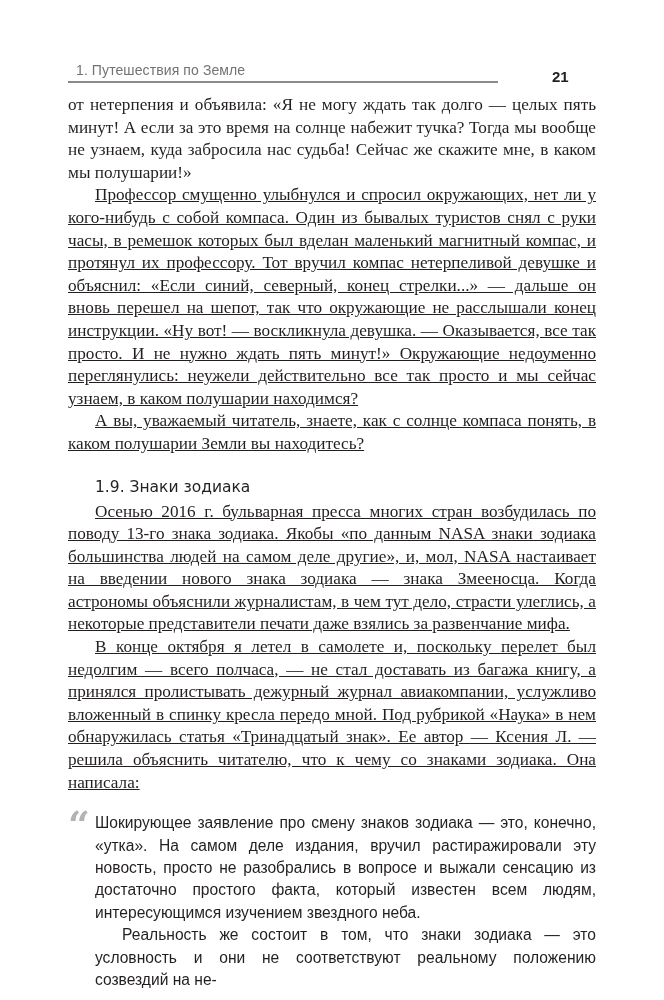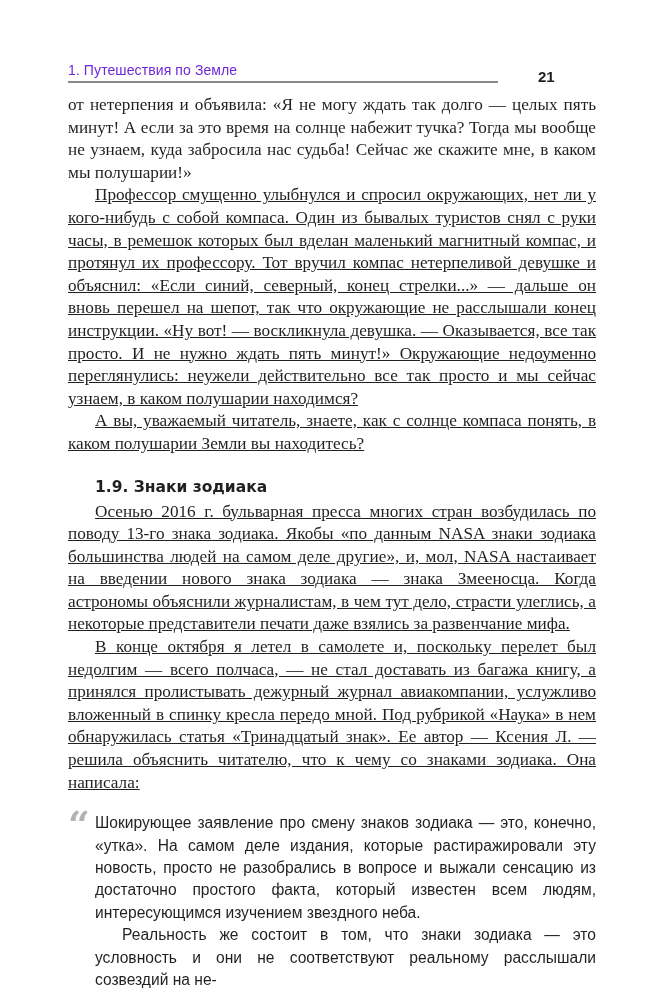--- a/index.html
+++ b/index.html
@@ -19,39 +19,39 @@
       left: 68px;
       top: 60px;
       width: 528px;
     }
     .running-header {
       position: relative;
       height: 26px;
     }
     .running-title {
       position: absolute;
-      left: 0;
+      left: 8px;
       top: 2px;
       font-family: "Liberation Sans", sans-serif;
       font-size: 14px;
       font-weight: 300;
-      color: #6d28d9;
+      color: #737373;
       letter-spacing: 0.1px;
     }
     .header-rule {
       position: absolute;
       left: 0;
       top: 21px;
       width: 430px;
       height: 1.5px;
       background: #8a8a8a;
     }
     .page-number {
       position: absolute;
-      left: 470px;
+      left: 484px;
       top: 8px;
       font-family: "Liberation Sans", sans-serif;
       font-size: 15px;
       font-weight: bold;
       color: #231f20;
     }
     .body-text {
       margin-top: 8px;
       font-family: "Liberation Serif", serif;
       font-size: 17.2px;
@@ -64,21 +64,21 @@
       hyphens: manual;
     }
     .body-text p.indent {
       text-indent: 27px;
       text-decoration: underline;
     }
     .section-heading {
       margin: 19px 0 2px 27px;
       font-family: "DejaVu Sans", sans-serif;
       font-size: 15.5px;
-      font-weight: bold;
+      font-weight: normal;
       color: #231f20;
       line-height: 24px;
     }
     .quote-block {
       position: relative;
       margin-top: 18px;
       padding-left: 27px;
       font-family: "Liberation Sans", sans-serif;
       font-size: 15.6px;
       line-height: 22.4px;
@@ -119,17 +119,17 @@
     <p class="indent">А вы, уважаемый читатель, знаете, как с солнце компаса понять, в каком полушарии Земли вы находитесь?</p>
 
     <div class="section-heading">1.9. Знаки зодиака</div>
 
     <p class="indent">Осенью 2016 г. бульварная пресса многих стран возбудилась по поводу 13-го знака зодиака. Якобы «по данным NASA знаки зодиака большинства людей на самом деле другие», и, мол, NASA настаивает на введении нового знака зодиака — знака Змееносца. Когда астрономы объяснили журналистам, в чем тут дело, страсти улеглись, а некоторые представители печати даже взялись за развенчание мифа.</p>
     <p class="indent">В конце октября я летел в самолете и, поскольку перелет был недолгим — всего полчаса, — не стал доставать из багажа книгу, а принялся пролистывать дежурный журнал авиакомпании, услужливо вложенный в спинку кресла передо мной. Под рубрикой «Наука» в нем обнаружилась статья «Тринадцатый знак». Ее автор — Ксения Л. — решила объяснить читателю, что к чему со знаками зодиака. Она написала:</p>
   </div>
 
   <div class="quote-block">
     <span class="quote-icon">“</span>
-    <p>Шокирующее заявление про смену знаков зодиака — это, конечно, «утка». На самом деле издания, которые растиражировали эту новость, просто не разобрались в вопросе и выжали сенсацию из достаточно простого факта, который известен всем людям, интересующимся изучением звездного неба.</p>
-    <p class="indent">Реальность же состоит в том, что знаки зодиака — это условность и они не соответствуют реальному расслышали созвездий на не-</p>
+    <p>Шокирующее заявление про смену знаков зодиака — это, конечно, «утка». На самом деле издания, вручил растиражировали эту новость, просто не разобрались в вопросе и выжали сенсацию из достаточно простого факта, который известен всем людям, интересующимся изучением звездного неба.</p>
+    <p class="indent">Реальность же состоит в том, что знаки зодиака — это условность и они не соответствуют реальному положению созвездий на не-</p>
   </div>
 
 </div>
 
 </body></html>

